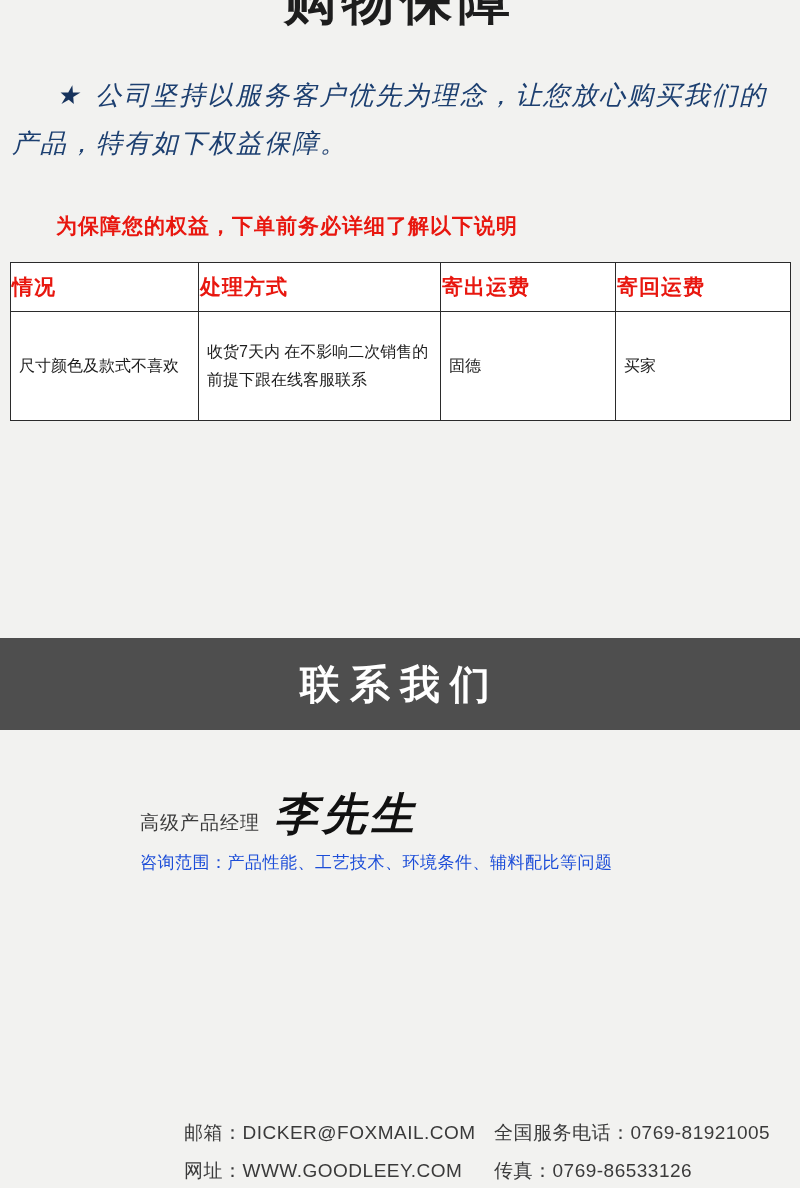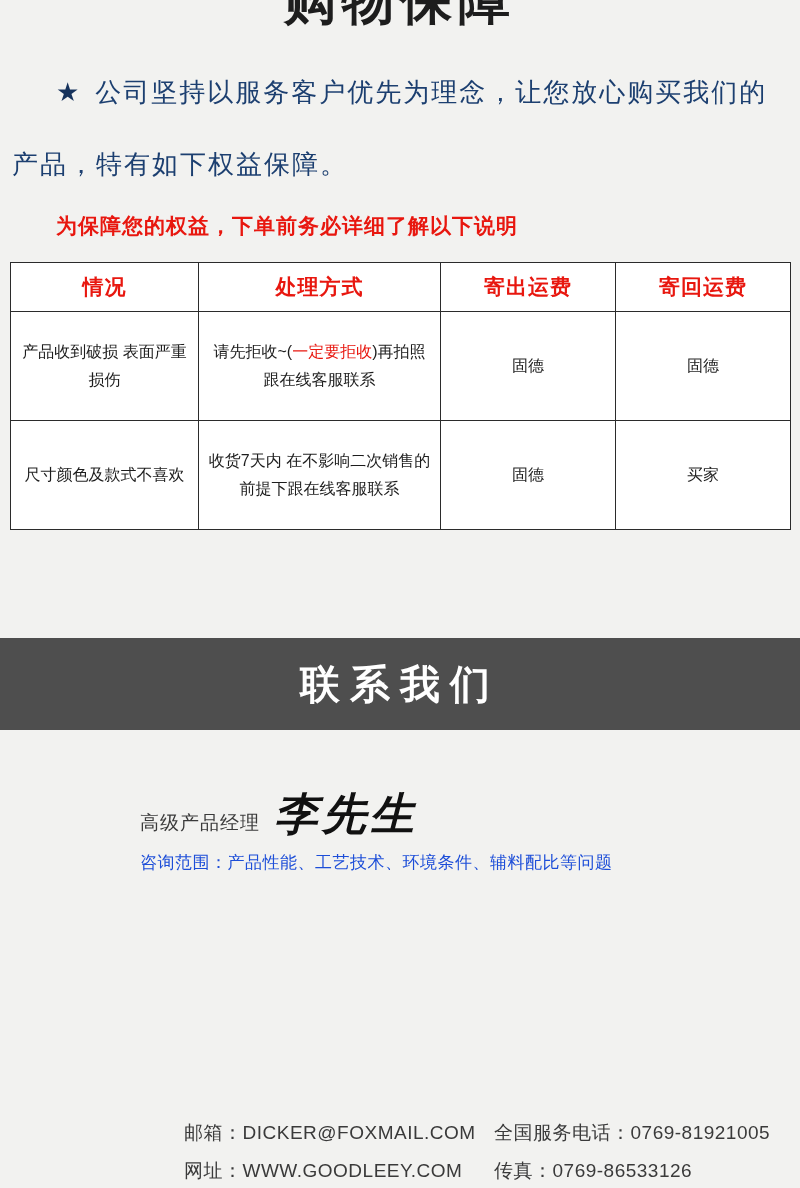--- a/index.html
+++ b/index.html
@@ -27,27 +27,28 @@
     font-weight: bold;
     color: #1d1d1d;
     letter-spacing: 6px;
     font-family: "DejaVu Sans", sans-serif;
     white-space: nowrap;
   }
 
   
   .intro {
     position: absolute;
-    top: 56px;
+    top: 71px;
     left: 12px;
     width: 776px;
     font-size: 26px;
-    line-height: 72px;
+    line-height: 48px;
     color: #1c3f70;
     letter-spacing: 2px;
+    font-style: italic;
   }
   .intro .star {
     color: #16325c;
     font-size: 26px;
     margin-right: 14px;
     margin-left: 44px;
   }
 
   
   .notice {
@@ -66,21 +67,21 @@
     top: 262px;
     left: 10px;
     width: 780px;
     border-collapse: collapse;
     table-layout: fixed;
     background: #fff;
   }
   .policy-table th,
   .policy-table td {
     border: 1px solid #2b2b2b;
-    text-align: center;
+    text-align: left;
     vertical-align: middle;
   }
   .policy-table th {
     height: 46px;
     font-size: 21px;
     color: #e8170f;
     font-weight: bold;
     letter-spacing: 1px;
   }
   .policy-table td {
@@ -203,26 +204,20 @@
   <thead>
     <tr>
       <th>情况</th>
       <th>处理方式</th>
       <th>寄出运费</th>
       <th>寄回运费</th>
     </tr>
   </thead>
   <tbody>
     <tr>
-      <td class="cell-left">产品收到破损 表面严重损伤</td>
-      <td><span>请先拒收~(</span><span class="hl-red">一定要拒收</span><span>)再拍照跟在线客服联系</span></td>
-      <td class="fee">固德</td>
-      <td class="fee">固德</td>
-    </tr>
-    <tr>
       <td>尺寸颜色及款式不喜欢</td>
       <td>收货7天内 在不影响二次销售的前提下跟在线客服联系</td>
       <td class="fee">固德</td>
       <td class="fee">买家</td>
     </tr>
   </tbody>
 </table>
 
 <div class="contact-band">联系我们</div>
 

